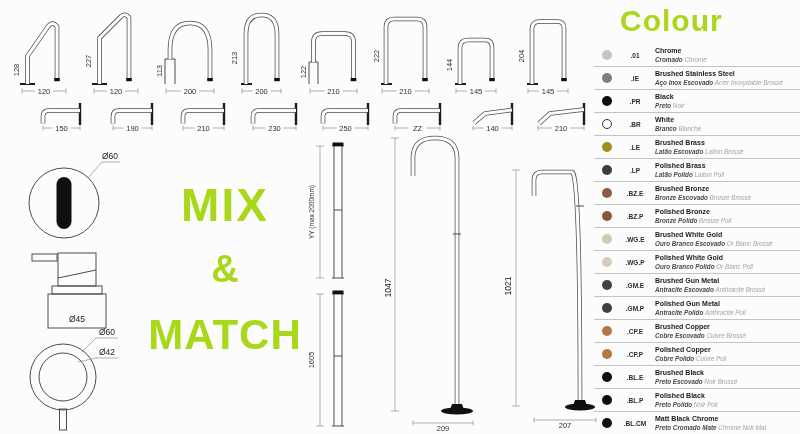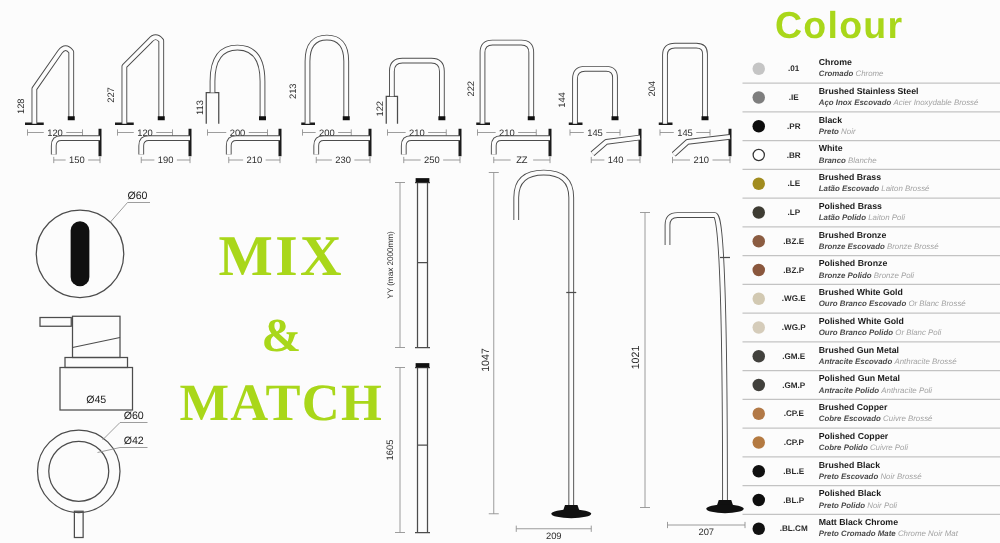--- a/index.html
+++ b/index.html
@@ -18,40 +18,40 @@
   .solid{fill:#101010;stroke:none}
   .bg{fill:#fcfcfc;stroke:none}
   .dl{font-size:7.5px;fill:#2e2e2e;text-anchor:middle;font-family:"Liberation Sans",sans-serif}
   .dlb{font-size:8.5px;fill:#222;text-anchor:middle;font-family:"Liberation Sans",sans-serif}
   .dls{font-size:6.5px;fill:#2e2e2e;text-anchor:middle;font-family:"Liberation Sans",sans-serif}
   .row{position:absolute;display:flex}
   
   .mix{position:absolute;left:130px;top:182px;width:190px;text-align:center;font-weight:bold;line-height:1}
   .mix .l1{font-size:46px;letter-spacing:2px}
   .mix .l2{font-size:38px;margin-top:22px}
-  .mix .l3{font-size:42px;margin-top:14px;letter-spacing:1px}
+  .mix .l3{font-size:42px;margin-top:26px;letter-spacing:1px}
   
   .colour-panel{position:absolute;left:594px;top:0;width:206px;height:350px}
   .colour-title{font-size:30px;font-weight:bold;padding:4px 0 0 26px;letter-spacing:1px}
   .colour-list{position:absolute;left:0;top:44px;width:206px;height:390px;display:flex;flex-direction:column}
   .crow{flex:1;display:flex;align-items:center;border-top:1px solid #c3c3c3;min-height:0}
   .crow:first-child{border-top:none}
   .swatch{width:10px;height:10px;border-radius:50%;margin-left:8px;flex:none;box-sizing:border-box}
   .swatch.outlined{border:1.2px solid #333}
   .ccode{width:36px;margin-left:5px;flex:none;text-align:center;font-size:6.5px;font-weight:bold;color:#2b2b2b}
   .ctext{flex:1;padding-left:2px;min-width:0}
   .cname{display:block;font-size:7px;font-weight:bold;color:#1b1b1b;line-height:8px;white-space:nowrap}
   .csub{display:block;font-size:6.3px;line-height:7.5px;margin-top:.5px;white-space:nowrap}
   .cpt{font-style:italic;font-weight:bold;color:#4a4a4a}
   .cfr{font-style:italic;color:#a3a3a3}
 </style>
 </head>
 <body>
 
-<div class="row" style="left:10px;top:21px">
+<div class="row" style="left:10px;top:6px">
 
   <svg width="72" height="92">
     <path class="flange" d="M10,78H25"></path>
     <g class="t o">
         <path id="sp1" d="M17.5,78 V50 L38,20.5 Q42.5,14.5 47,20.5 V73"></path>
       </g>
     <g class="t i">
         <use href="#sp1"></use>
       </g>
     <rect class="solid" x="44.2" y="72" width="5.6" height="3.2"></rect>
@@ -293,21 +293,21 @@
 <svg class="abs" style="left:20px;top:320px" width="118" height="114">
   <circle class="thin" cx="43" cy="57" r="33"></circle>
   <circle class="thin" cx="43" cy="57" r="24"></circle>
   <rect class="thin" x="39.5" y="89" width="7" height="21"></rect>
   <path class="dim" d="M62,32 L76,18 H98"></path>
   <path class="dim" d="M58,42 L76,38 H98"></path>
   <text class="dlb" x="87" y="15">Ø60</text>
   <text class="dlb" x="87" y="35">Ø42</text>
 </svg>
 
-<div class="mix green" style="color: rgb(169, 215, 26); font-family: Liberation Serif, serif;">
+<div class="mix green" style="color: rgb(169, 215, 26);">
   <div class="l1">MIX</div>
   <div class="l2">&amp;</div>
   <div class="l3">MATCH</div>
 </div>
 
 <svg class="abs" style="left:302px;top:136px" width="70" height="150">
   <path class="thin" d="M32,10 V142 M40,10 V142 M30,10 H42 M30,142 H42 M32,74 H40"></path>
   <rect class="solid" x="30.5" y="6.5" width="11" height="3.5"></rect>
   <path class="dim" d="M18,10 V142 M14,10 H22 M14,142 H22"></path>
   <text class="dls" transform="rotate(-90 12 76)" x="12" y="76">YY (max 2000mm)</text>

